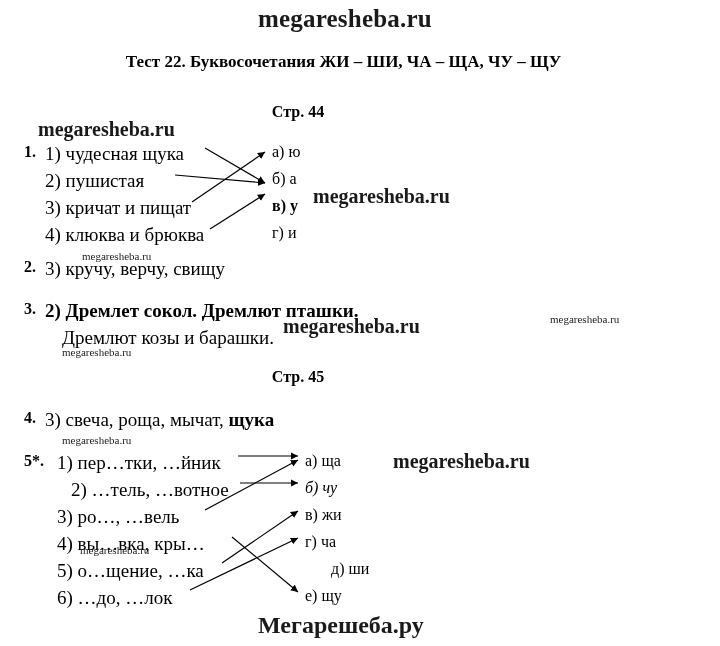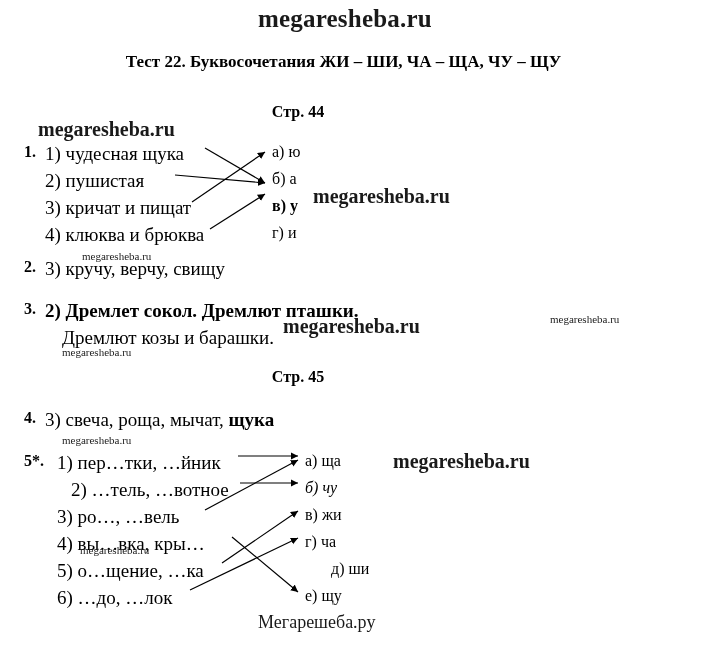--- a/index.html
+++ b/index.html
@@ -36,22 +36,22 @@
   .wm-big {
     font-size: 20px;
     font-weight: bold;
   }
   .wm-small {
     font-size: 11px;
     font-weight: normal;
     color: #222;
   }
   .wm-bottom {
-    font-size: 18px;
-    font-weight: normal;
+    font-size: 24px;
+    font-weight: bold;
   }
   
   .test-title {
     position: absolute;
     left: 0;
     top: 52px;
     width: 687px;
     text-align: center;
     font-size: 17px;
     font-weight: bold;

